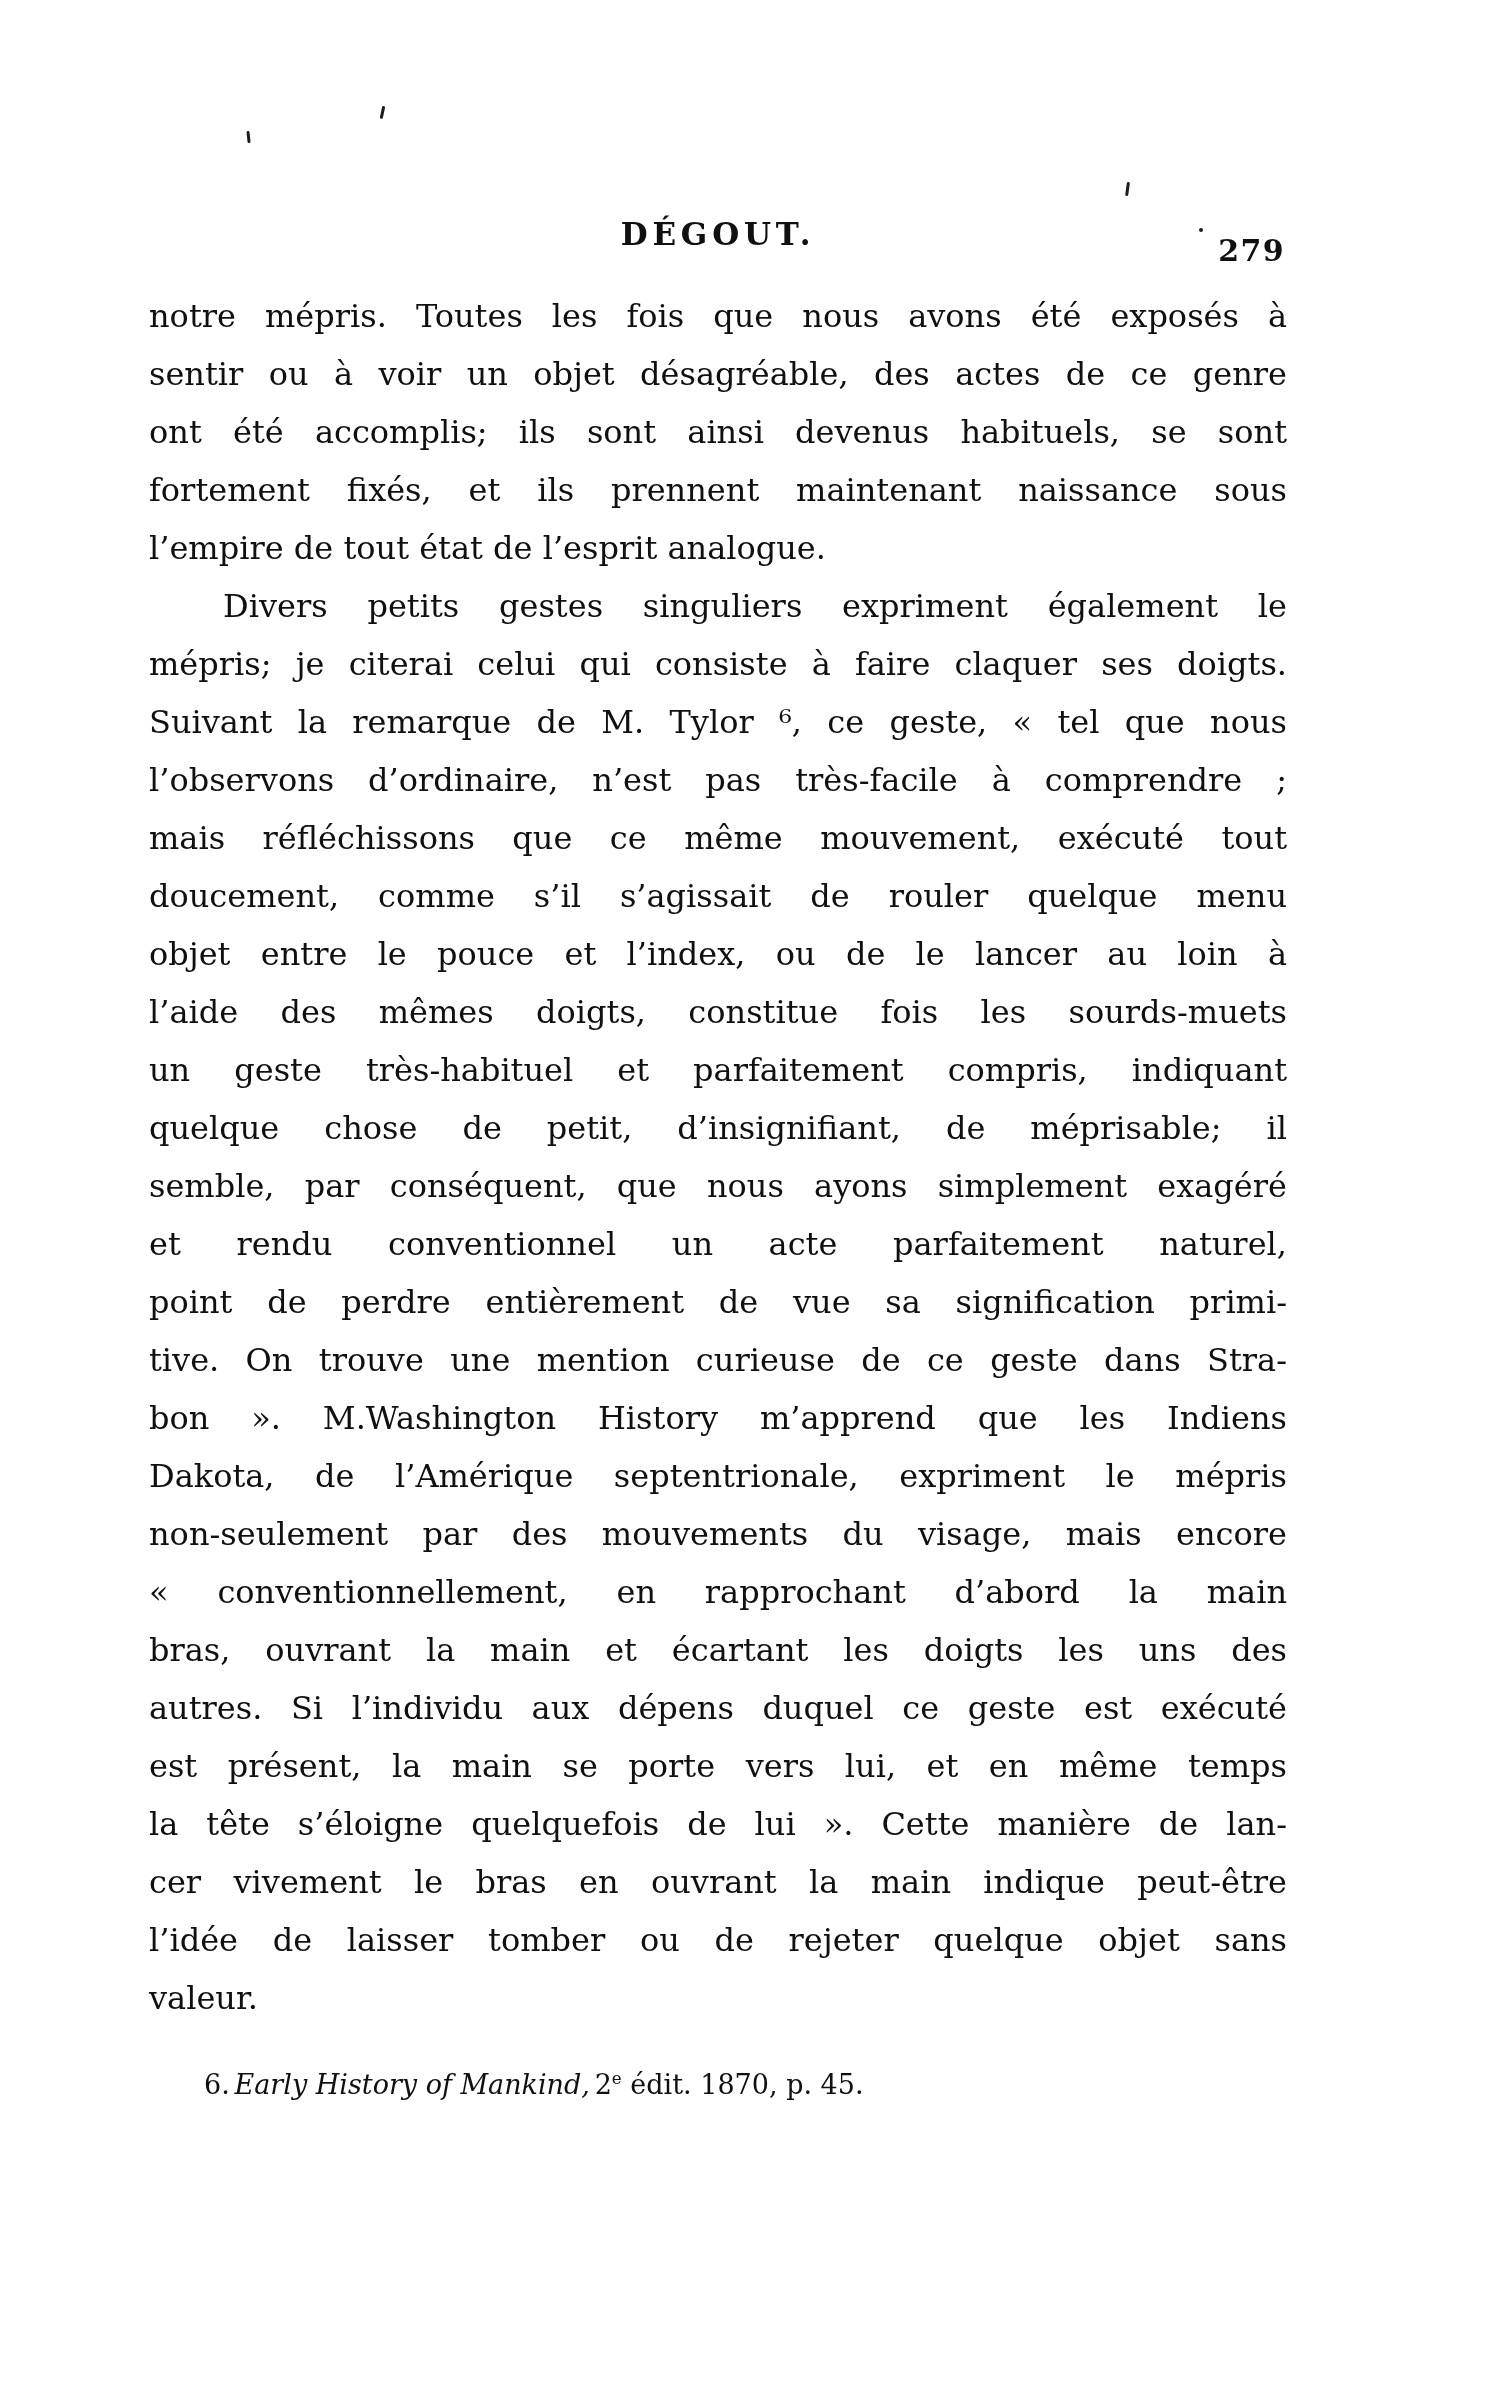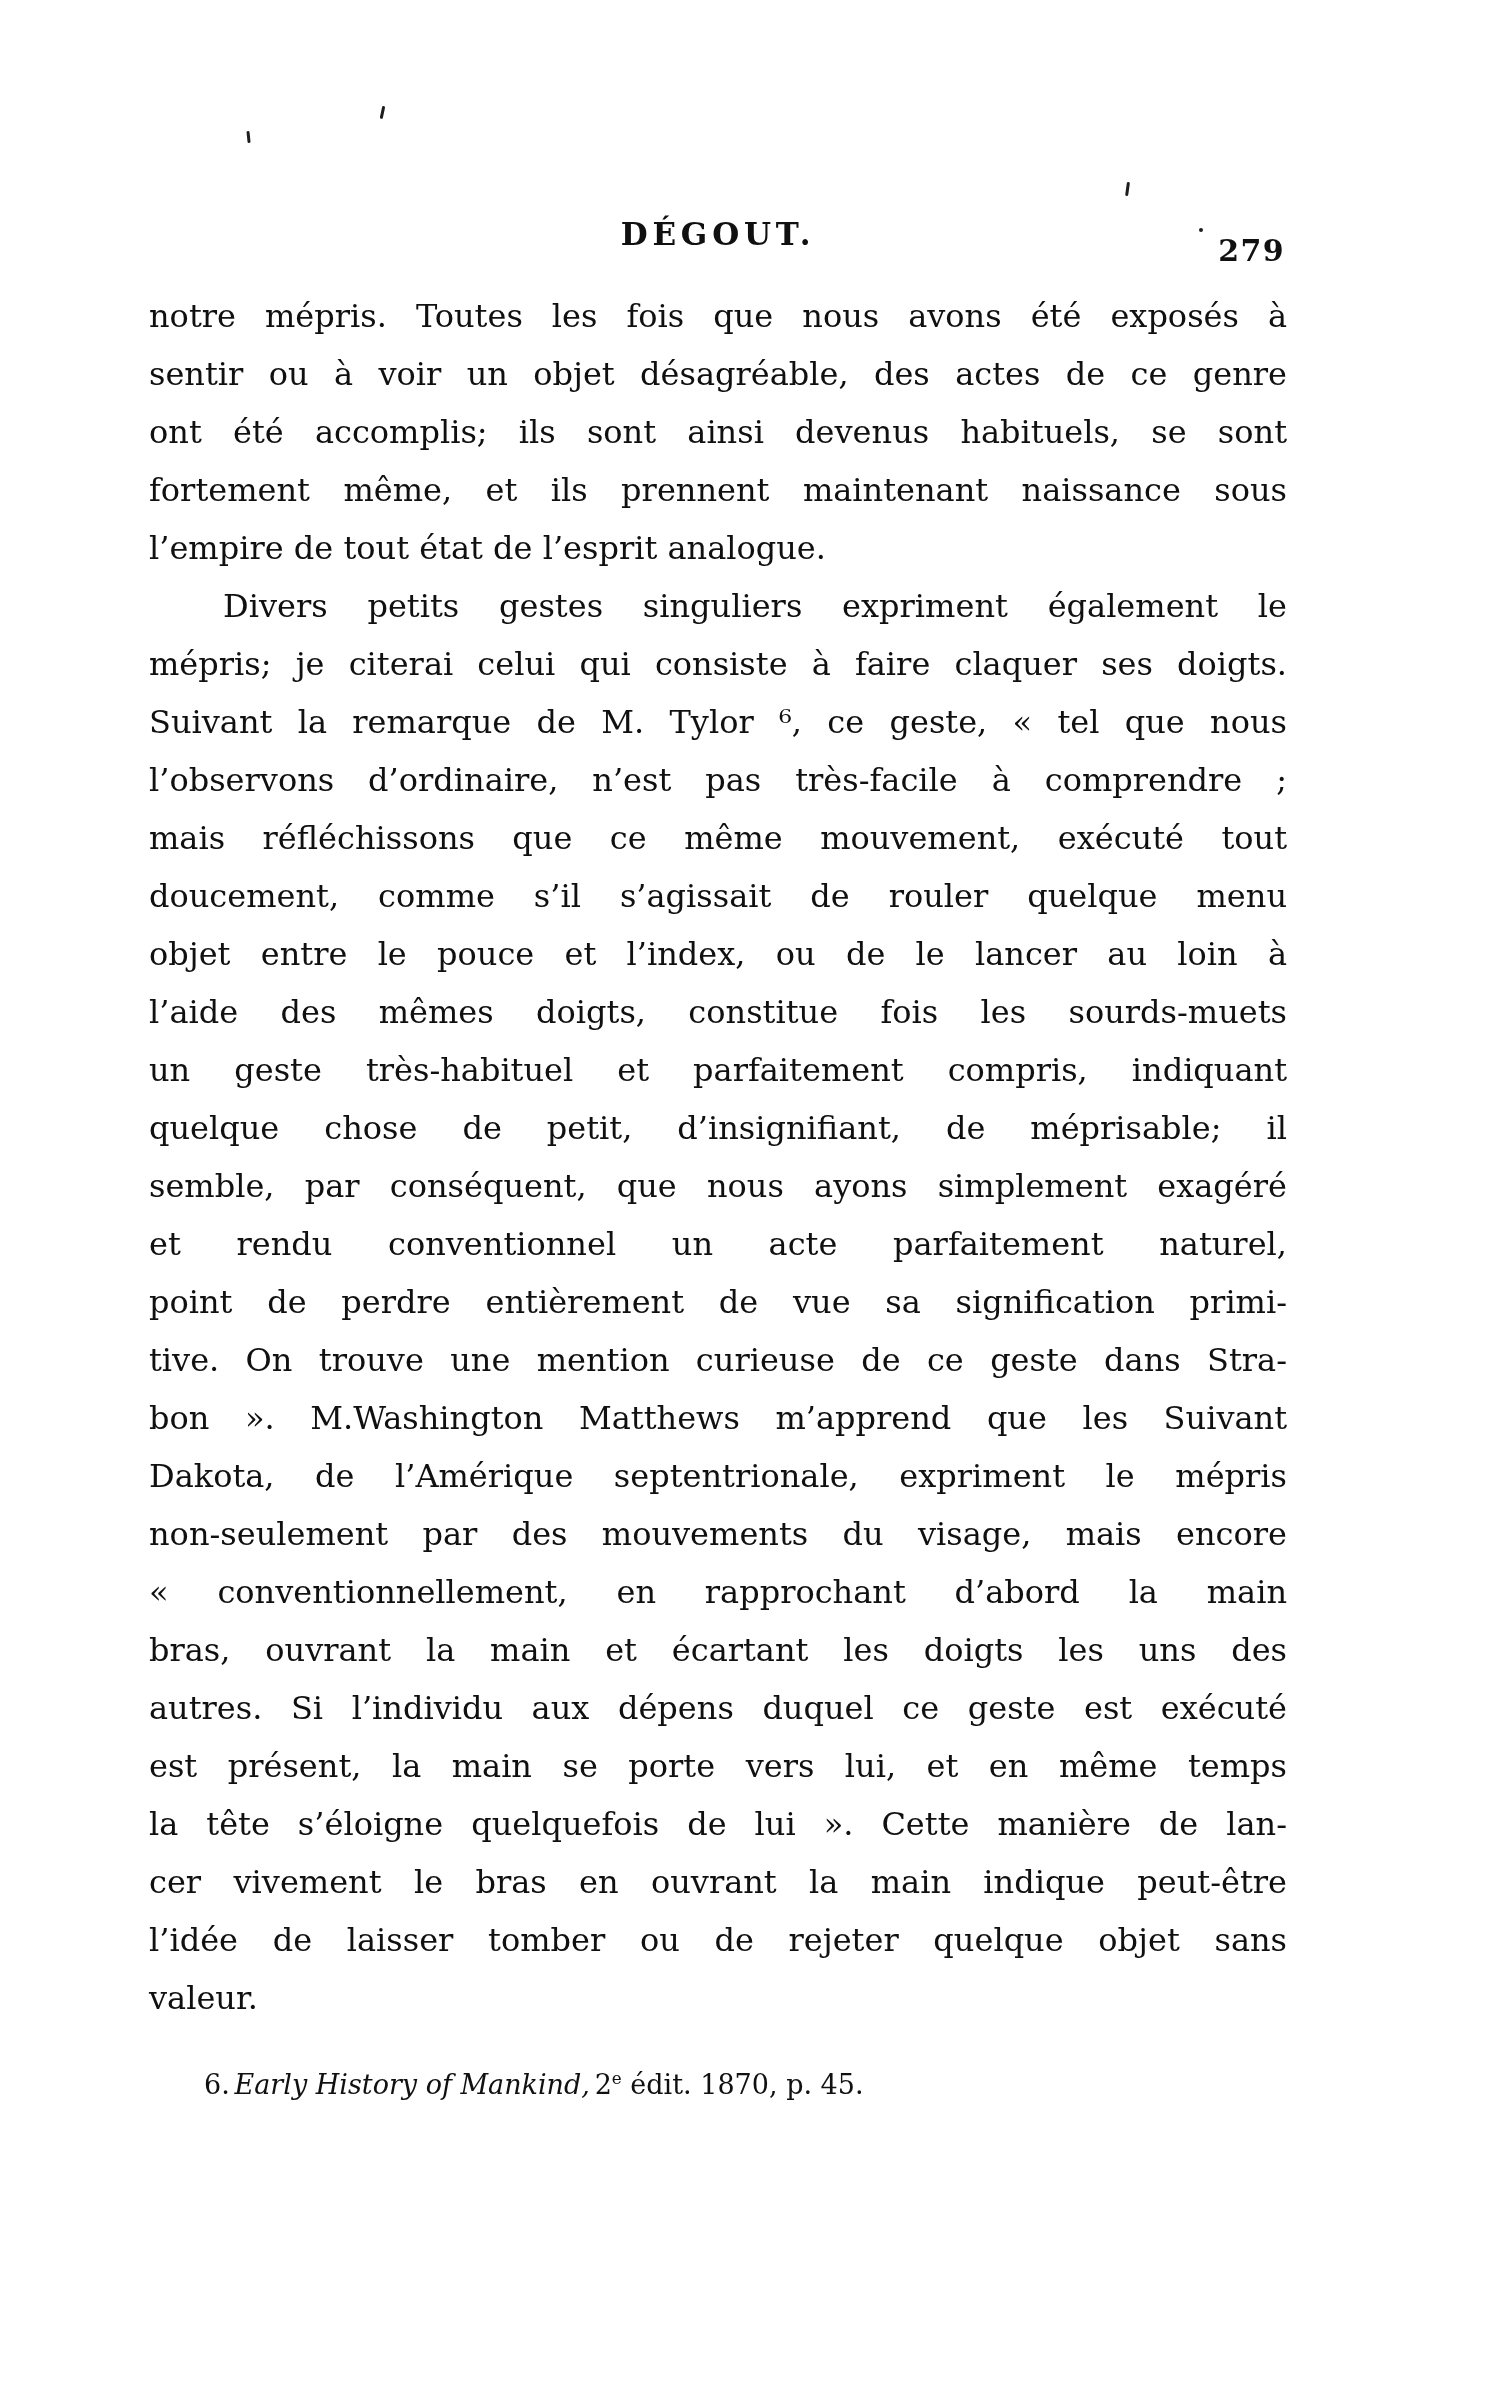--- a/index.html
+++ b/index.html
@@ -57,39 +57,39 @@
   <div class="header">
     <span class="running-title">DÉGOUT.</span>
     <span class="page-number">279</span>
   </div>
 
   <div class="text-block">
     <div class="para">
       <div class="line">notre mépris. Toutes les fois que nous avons été exposés à</div>
       <div class="line">sentir ou à voir un objet désagréable, des actes de ce genre</div>
       <div class="line">ont été accomplis; ils sont ainsi devenus habituels, se sont</div>
-      <div class="line">fortement même, et ils prennent maintenant naissance sous</div>
+      <div class="line">fortement fixés, et ils prennent maintenant naissance sous</div>
       <div class="line last">l’empire de tout état de l’esprit analogue.</div>
     </div>
     <div class="para">
       <div class="line first-indent">Divers petits gestes singuliers expriment également le</div>
       <div class="line">mépris; je citerai celui qui consiste à faire claquer ses doigts.</div>
       <div class="line">Suivant la remarque de M. Tylor ⁶, ce geste, « tel que nous</div>
       <div class="line">l’observons d’ordinaire, n’est pas très-facile à comprendre ;</div>
       <div class="line">mais réfléchissons que ce même mouvement, exécuté tout</div>
       <div class="line">doucement, comme s’il s’agissait de rouler quelque menu</div>
       <div class="line">objet entre le pouce et l’index, ou de le lancer au loin à</div>
       <div class="line">l’aide des mêmes doigts, constitue fois les sourds-muets</div>
       <div class="line">un geste très-habituel et parfaitement compris, indiquant</div>
       <div class="line">quelque chose de petit, d’insignifiant, de méprisable; il</div>
       <div class="line">semble, par conséquent, que nous ayons simplement exagéré</div>
       <div class="line">et rendu conventionnel un acte parfaitement naturel,</div>
       <div class="line">point de perdre entièrement de vue sa signification primi-</div>
       <div class="line">tive. On trouve une mention curieuse de ce geste dans Stra-</div>
-      <div class="line">bon ». M.Washington Matthews m’apprend que les Suivant</div>
+      <div class="line">bon ». M.Washington History m’apprend que les Indiens</div>
       <div class="line">Dakota, de l’Amérique septentrionale, expriment le mépris</div>
       <div class="line">non-seulement par des mouvements du visage, mais encore</div>
       <div class="line">« conventionnellement, en rapprochant d’abord la main</div>
       <div class="line">bras, ouvrant la main et écartant les doigts les uns des</div>
       <div class="line">autres. Si l’individu aux dépens duquel ce geste est exécuté</div>
       <div class="line">est présent, la main se porte vers lui, et en même temps</div>
       <div class="line">la tête s’éloigne quelquefois de lui ». Cette manière de lan-</div>
       <div class="line">cer vivement le bras en ouvrant la main indique peut-être</div>
       <div class="line">l’idée de laisser tomber ou de rejeter quelque objet sans</div>
       <div class="line last">valeur.</div>

